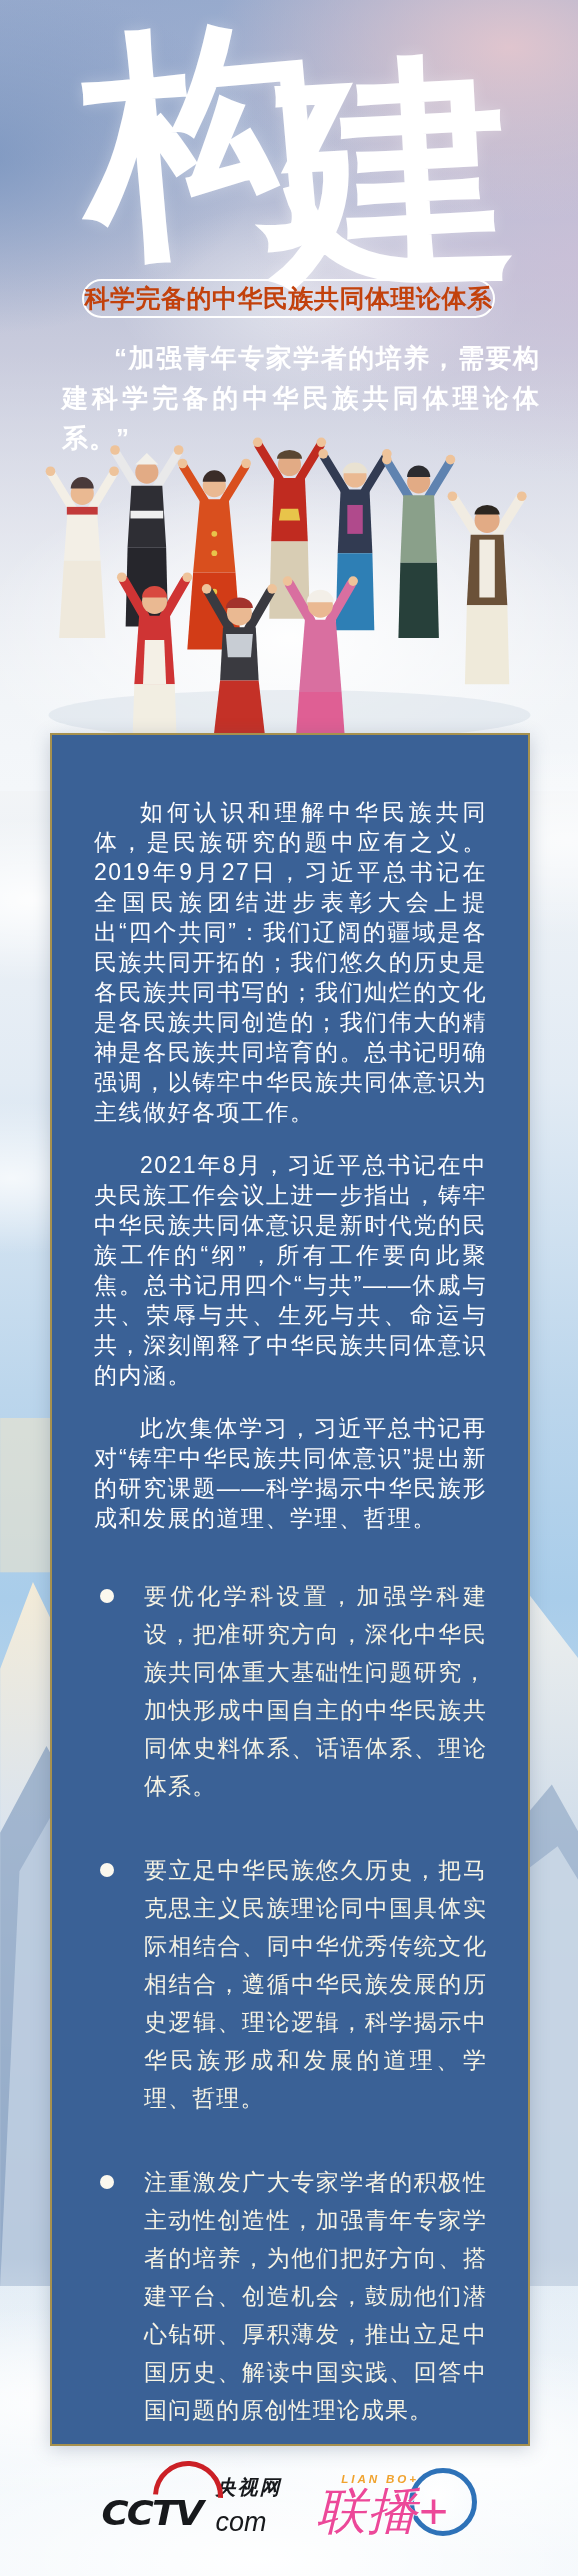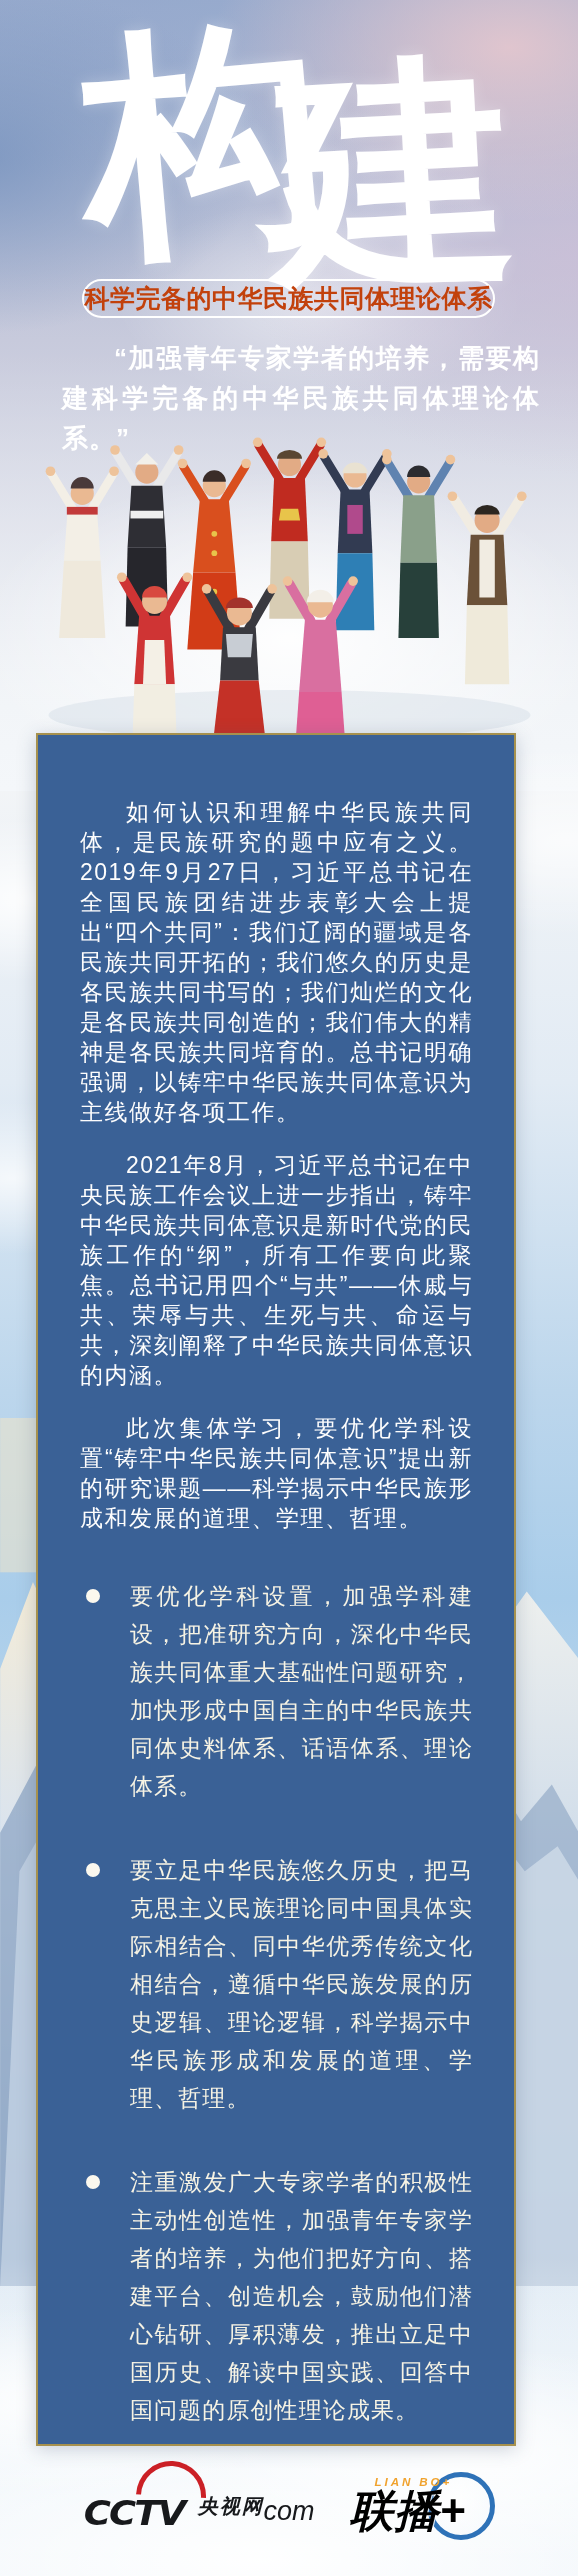--- a/index.html
+++ b/index.html
@@ -45,21 +45,21 @@
     box-sizing:border-box;border:2.9px solid #ffffff;border-radius:21px;z-index:3;
     display:flex;align-items:center;justify-content:center;
     color:#c2410c;font-weight:bold;font-size:25px;letter-spacing:0.5px;}
   .hero-quote{position:absolute;left:62px;right:39px;top:338px;z-index:3;
     color:#ffffff;font-size:26px;line-height:40px;font-weight:bold;
     text-indent:2em;letter-spacing:1px;text-align:justify;}
 
   .group-photo{position:absolute;left:0;top:397px;z-index:1;}
 
   
-  .card{position:absolute;left:36px;top:733px;width:480px;height:1713px;
+  .card{position:absolute;left:50px;top:733px;width:480px;height:1713px;
     box-sizing:border-box;background:#3a6196;border:2.9px solid #a6914e;
     padding:62px 41px 0 42px;overflow:hidden;z-index:2;
     box-shadow:0 3.9px 17.4px rgba(60,80,110,.25);}
   .card p{margin:0 0 23px;text-indent:2em;color:#fdfdfd;
     font-size:23px;line-height:30px;letter-spacing:1.5px;
     text-align:justify;text-justify:inter-character;}
   .card ul{list-style:none;margin:44px 0 0;padding:0;}
   .card li{position:relative;padding-left:50px;margin-bottom:46px;
     color:#f6f3e4;font-size:23px;line-height:38px;letter-spacing:1.1px;
     font-family:"DejaVu Serif","Liberation Serif",serif;
@@ -70,31 +70,31 @@
   
   .footer{position:absolute;left:0;right:0;top:2458px;height:96px;
     display:flex;align-items:center;justify-content:center;gap:35px;z-index:2;}
   .cctv{display:flex;align-items:center;font-style:italic;}
   .cctv-mark{position:relative;padding:15.4px 9.6px 0 0;}
   .cctv-word{font-family:"DejaVu Sans",sans-serif;font-weight:900;font-size:37px;
     color:#17191c;letter-spacing:-1.9px;transform:scaleY(.92);display:inline-block;}
   .cctv-arc{position:absolute;top:-15.4px;right:-11.6px;width:60px;height:60px;
     border:5.8px solid transparent;border-top-color:#cb2026;border-right-color:#cb2026;
     border-radius:50%;transform:rotate(-42deg);}
-  .cctv-site{display:flex;flex-direction:row;line-height:1;margin-left:3.9px;align-items:center;}
+  .cctv-site{display:flex;flex-direction:column;line-height:1;margin-left:3.9px;}
   .cctv-site-cn{font-size:20px;font-weight:bold;color:#17191c;letter-spacing:1.9px;}
   .cctv-site-com{font-size:27px;color:#17191c;margin-top:12px;}
   .lianbo{position:relative;padding:3.9px 29px 5.8px 0;}
   .lianbo-ring{position:absolute;right:0;top:0;width:68px;height:68px;
     box-sizing:border-box;border:5.8px solid #2e72b8;border-radius:50%;
     background:radial-gradient(circle at 40% 40%,rgba(255,255,255,.9),rgba(230,240,250,.2));}
   .lianbo-latin{position:relative;z-index:1;display:block;margin-left:25px;
     color:#f0a32f;font-size:11.6px;font-weight:bold;font-style:italic;letter-spacing:2.9px;}
   .lianbo-word{position:relative;z-index:1;display:block;
-    color:#000000;font-size:44px;font-weight:700;font-style:italic;
+    color:#ec4899;font-size:50px;font-weight:400;font-style:italic;
     letter-spacing:1px;line-height:1.05;text-shadow:1px 1px 0 rgba(255,255,255,.8);}
 </style>
 </head>
 <body>
 
 <div class="page">
 
   <div class="bg-base"></div>
   <div class="bg-top"></div>
   <div class="bg-stage"></div>
@@ -235,21 +235,21 @@
         <path d="M-16,15 L16,15 L22,90 L-22,90 Z" fill="#d96fa0"></path>
         <path d="M-22,90 L22,90 L26,146 L-26,146 Z" fill="#df5f94"></path>
         <ellipse cx="0" cy="150" rx="26" ry="6" fill="#c9d2de" opacity=".5"></ellipse>
       </g>
   </svg>
 
   <div class="card">
     <div>
       <p>如何认识和理解中华民族共同体，是民族研究的题中应有之义。2019年9月27日，习近平总书记在全国民族团结进步表彰大会上提出“四个共同”：我们辽阔的疆域是各民族共同开拓的；我们悠久的历史是各民族共同书写的；我们灿烂的文化是各民族共同创造的；我们伟大的精神是各民族共同培育的。总书记明确强调，以铸牢中华民族共同体意识为主线做好各项工作。</p>
       <p>2021年8月，习近平总书记在中央民族工作会议上进一步指出，铸牢中华民族共同体意识是新时代党的民族工作的“纲”，所有工作要向此聚焦。总书记用四个“与共”——休戚与共、荣辱与共、生死与共、命运与共，深刻阐释了中华民族共同体意识的内涵。</p>
-      <p>此次集体学习，要优化学科设置“铸牢中华民族共同体意识”提出新的研究课题——科学揭示中华民族形成和发展的道理、学理、哲理。</p>
+      <p>此次集体学习，习近平总书记再对“铸牢中华民族共同体意识”提出新的研究课题——科学揭示中华民族形成和发展的道理、学理、哲理。</p>
     </div>
     <ul>
       <li>
         <span class="dot"></span>
         <span>要优化学科设置，加强学科建设，把准研究方向，深化中华民族共同体重大基础性问题研究，加快形成中国自主的中华民族共同体史料体系、话语体系、理论体系。</span>
       </li>
       <li>
         <span class="dot"></span>
         <span>要立足中华民族悠久历史，把马克思主义民族理论同中国具体实际相结合、同中华优秀传统文化相结合，遵循中华民族发展的历史逻辑、理论逻辑，科学揭示中华民族形成和发展的道理、学理、哲理。</span>
       </li>

